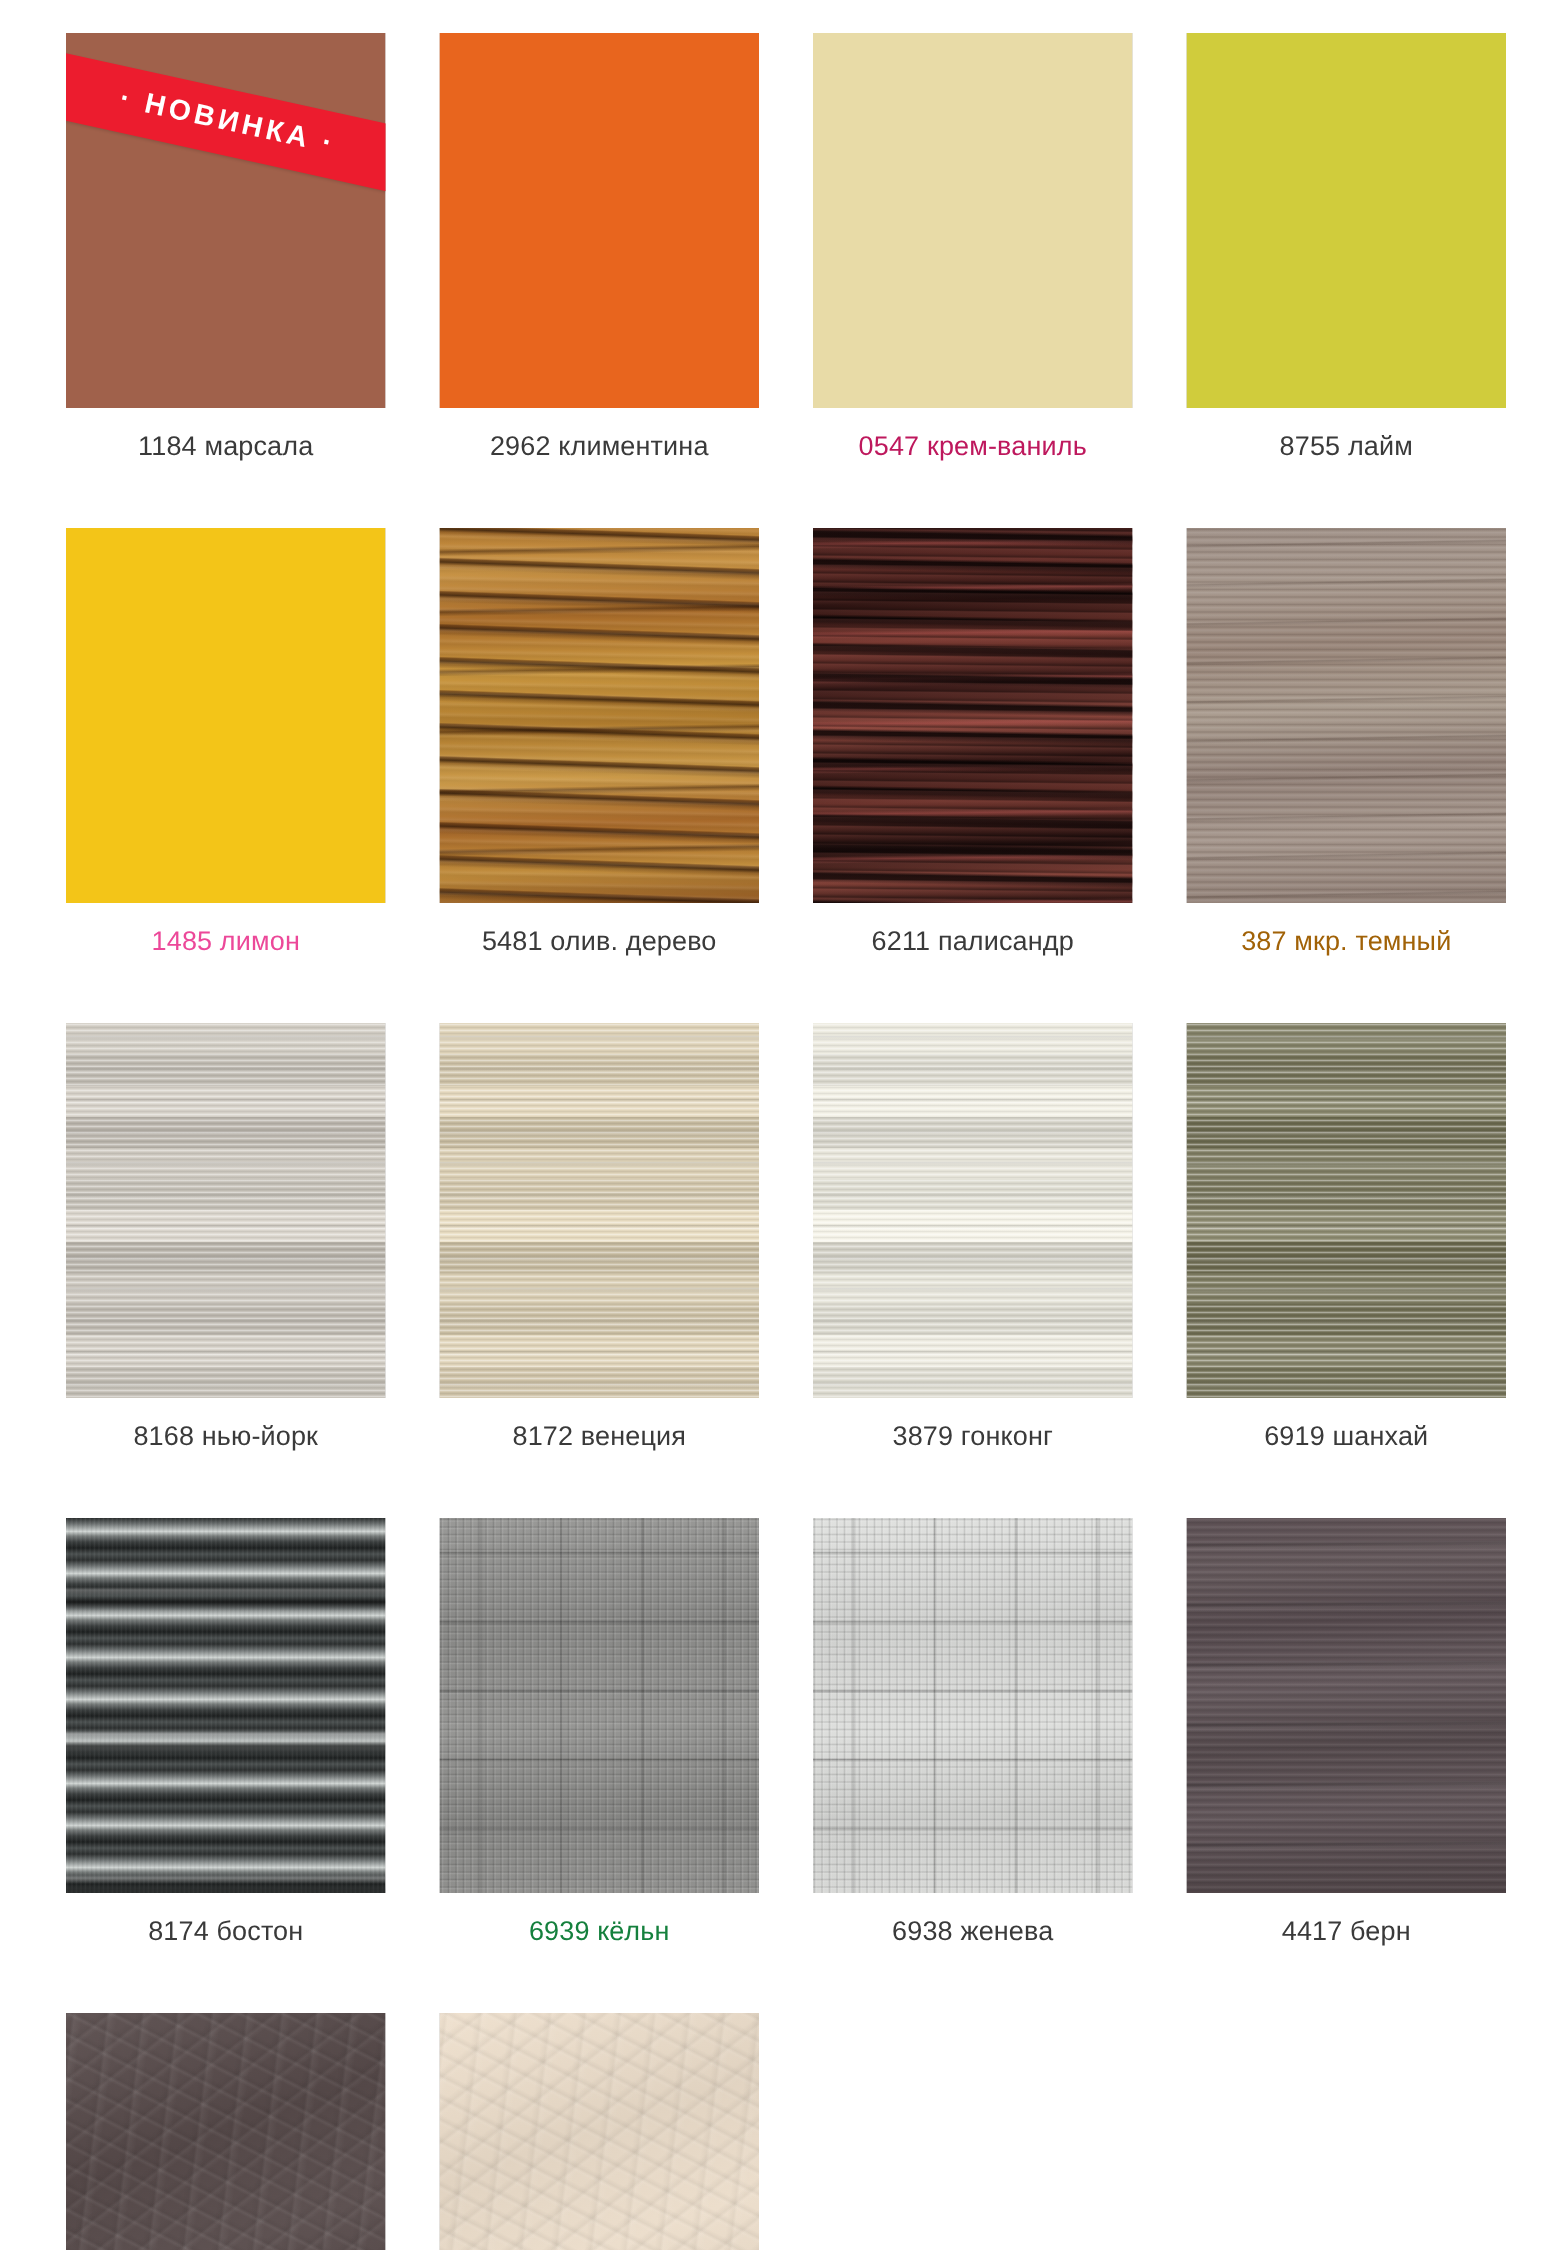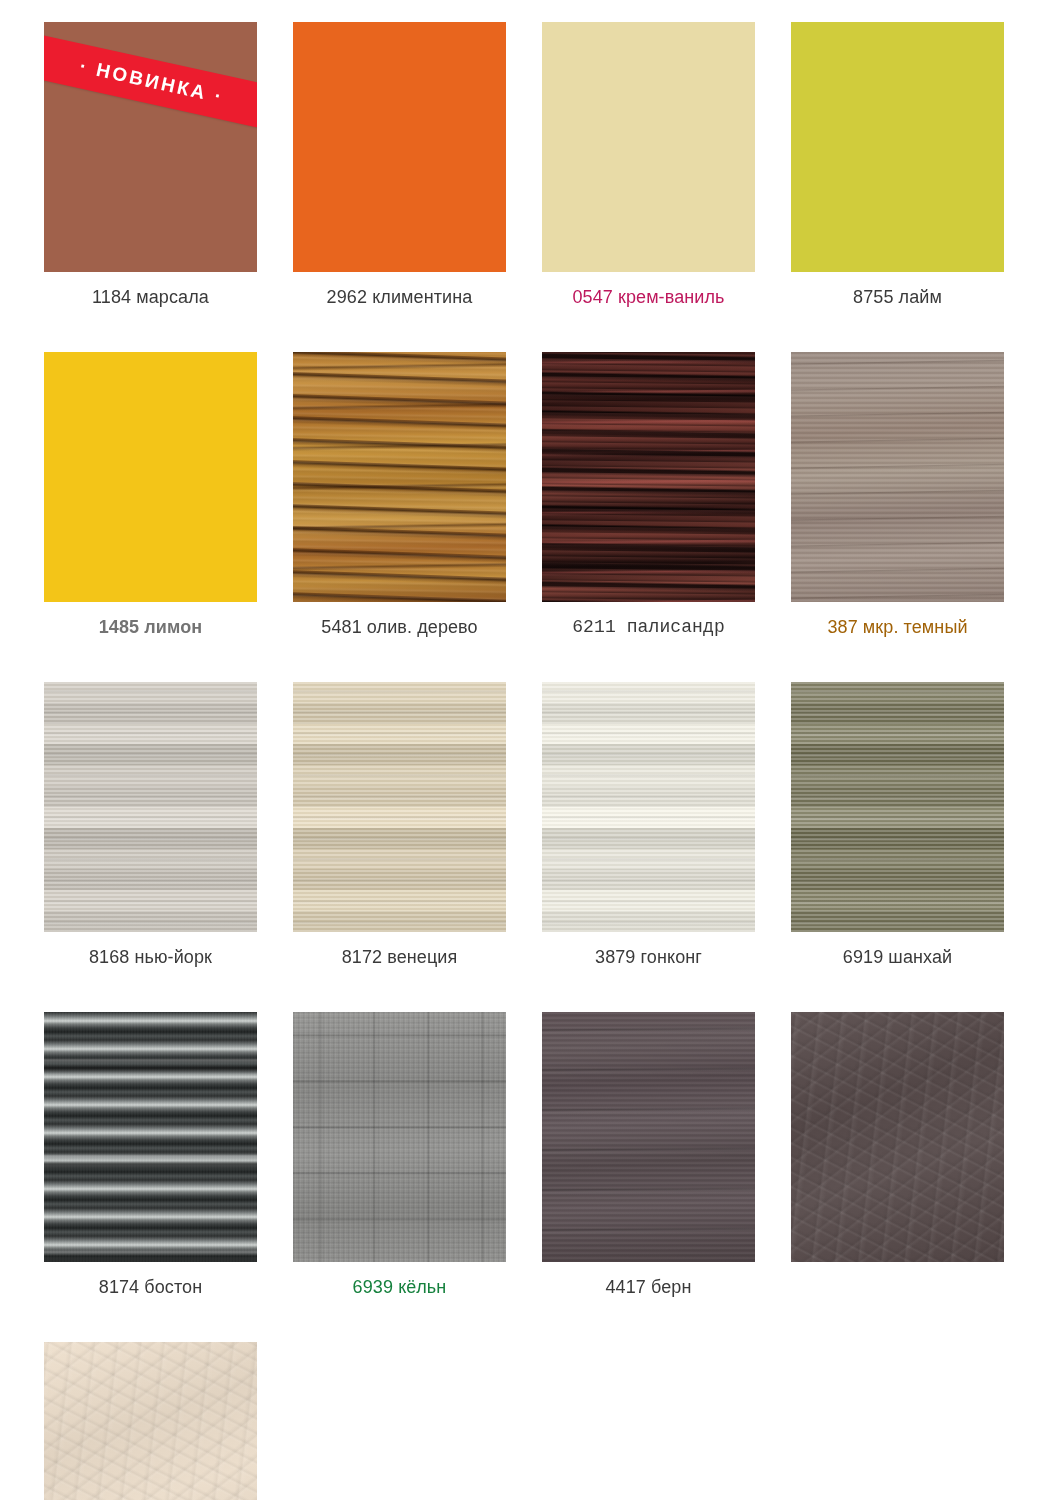--- a/index.html
+++ b/index.html
@@ -349,35 +349,35 @@
           <div class="chip-surface" style="background: rgb(208, 204, 60);"></div>
           <div class="chip-overlay"></div>
         </div>
         <div class="swatch-label" style="color: rgb(58, 58, 58);">8755 лайм</div>
       </div>
       <div class="swatch-cell">
         <div class="swatch-chip tex-solid">
           <div class="chip-surface" style="background: rgb(243, 197, 24);"></div>
           <div class="chip-overlay"></div>
         </div>
-        <div class="swatch-label" style="color: #737373; font-weight: bold;">1485 лимон</div>
+        <div class="swatch-label" style="color: #ec4899;">1485 лимон</div>
       </div>
       <div class="swatch-cell">
         <div class="swatch-chip tex-olivewood">
           <div class="chip-surface"></div>
           <div class="chip-overlay"></div>
         </div>
         <div class="swatch-label" style="color: rgb(58, 58, 58);">5481 олив. дерево</div>
       </div>
       <div class="swatch-cell">
         <div class="swatch-chip tex-rosewood">
           <div class="chip-surface"></div>
           <div class="chip-overlay"></div>
         </div>
-        <div class="swatch-label" style="color: rgb(58, 58, 58); font-family: Liberation Mono, monospace;">6211 палисандр</div>
+        <div class="swatch-label" style="color: rgb(58, 58, 58);">6211 палисандр</div>
       </div>
       <div class="swatch-cell">
         <div class="swatch-chip tex-finewood">
           <div class="chip-surface"></div>
           <div class="chip-overlay"></div>
         </div>
         <div class="swatch-label" style="color: #a16207;">387 мкр. темный</div>
       </div>
       <div class="swatch-cell">
         <div class="swatch-chip tex-striate" style="--stripe-bands: linear-gradient(180deg,rgb(210,205,196) 0.0%,rgb(210,205,196) 8.3%,rgb(192,187,178) 8.3%,rgb(192,187,178) 16.7%,rgb(216,211,202) 16.7%,rgb(216,211,202) 25.0%,rgb(186,181,172) 25.0%,rgb(186,181,172) 33.3%,rgb(206,201,192) 33.3%,rgb(206,201,192) 41.7%,rgb(196,191,182) 41.7%,rgb(196,191,182) 50.0%,rgb(220,215,206) 50.0%,rgb(220,215,206) 58.3%,rgb(184,179,170) 58.3%,rgb(184,179,170) 66.7%,rgb(204,199,190) 66.7%,rgb(204,199,190) 75.0%,rgb(190,185,176) 75.0%,rgb(190,185,176) 83.3%,rgb(212,207,198) 83.3%,rgb(212,207,198) 91.7%,rgb(194,189,180) 91.7%,rgb(194,189,180) 100.0%);">
@@ -413,20 +413,27 @@
           <div class="chip-overlay"></div>
         </div>
         <div class="swatch-label" style="color: rgb(58, 58, 58);">8174 бостон</div>
       </div>
       <div class="swatch-cell">
         <div class="swatch-chip tex-linen" style="--linen-base: linear-gradient(178deg,rgb(153,153,151) 0%,rgb(135,135,133) 30%,rgb(150,150,148) 55%,rgb(132,132,130) 78%,rgb(146,146,144) 100%);">
           <div class="chip-surface"></div>
           <div class="chip-overlay"></div>
         </div>
         <div class="swatch-label" style="color: #15803d;">6939 кёльн</div>
+      </div>
+      <div class="swatch-cell">
+        <div class="swatch-chip tex-linen" style="--linen-base: linear-gradient(178deg,rgb(225,226,224) 0%,rgb(207,208,206) 30%,rgb(222,223,221) 55%,rgb(204,205,203) 78%,rgb(218,219,217) 100%);">
+          <div class="chip-surface"></div>
+          <div class="chip-overlay"></div>
+        </div>
+        <div class="swatch-label" style="color: rgb(58, 58, 58);">6938 женева</div>
       </div>
       <div class="swatch-cell">
         <div class="swatch-chip tex-wenge">
           <div class="chip-surface"></div>
           <div class="chip-overlay"></div>
         </div>
         <div class="swatch-label" style="color: rgb(58, 58, 58);">4417 берн</div>
       </div>
       <div class="swatch-cell">
         <div class="swatch-chip tex-leather" style="--leather-base: linear-gradient(160deg,rgb(97,85,85) 0%,rgb(83,71,71) 35%,rgb(94,82,82) 60%,rgb(80,68,68) 100%);">

